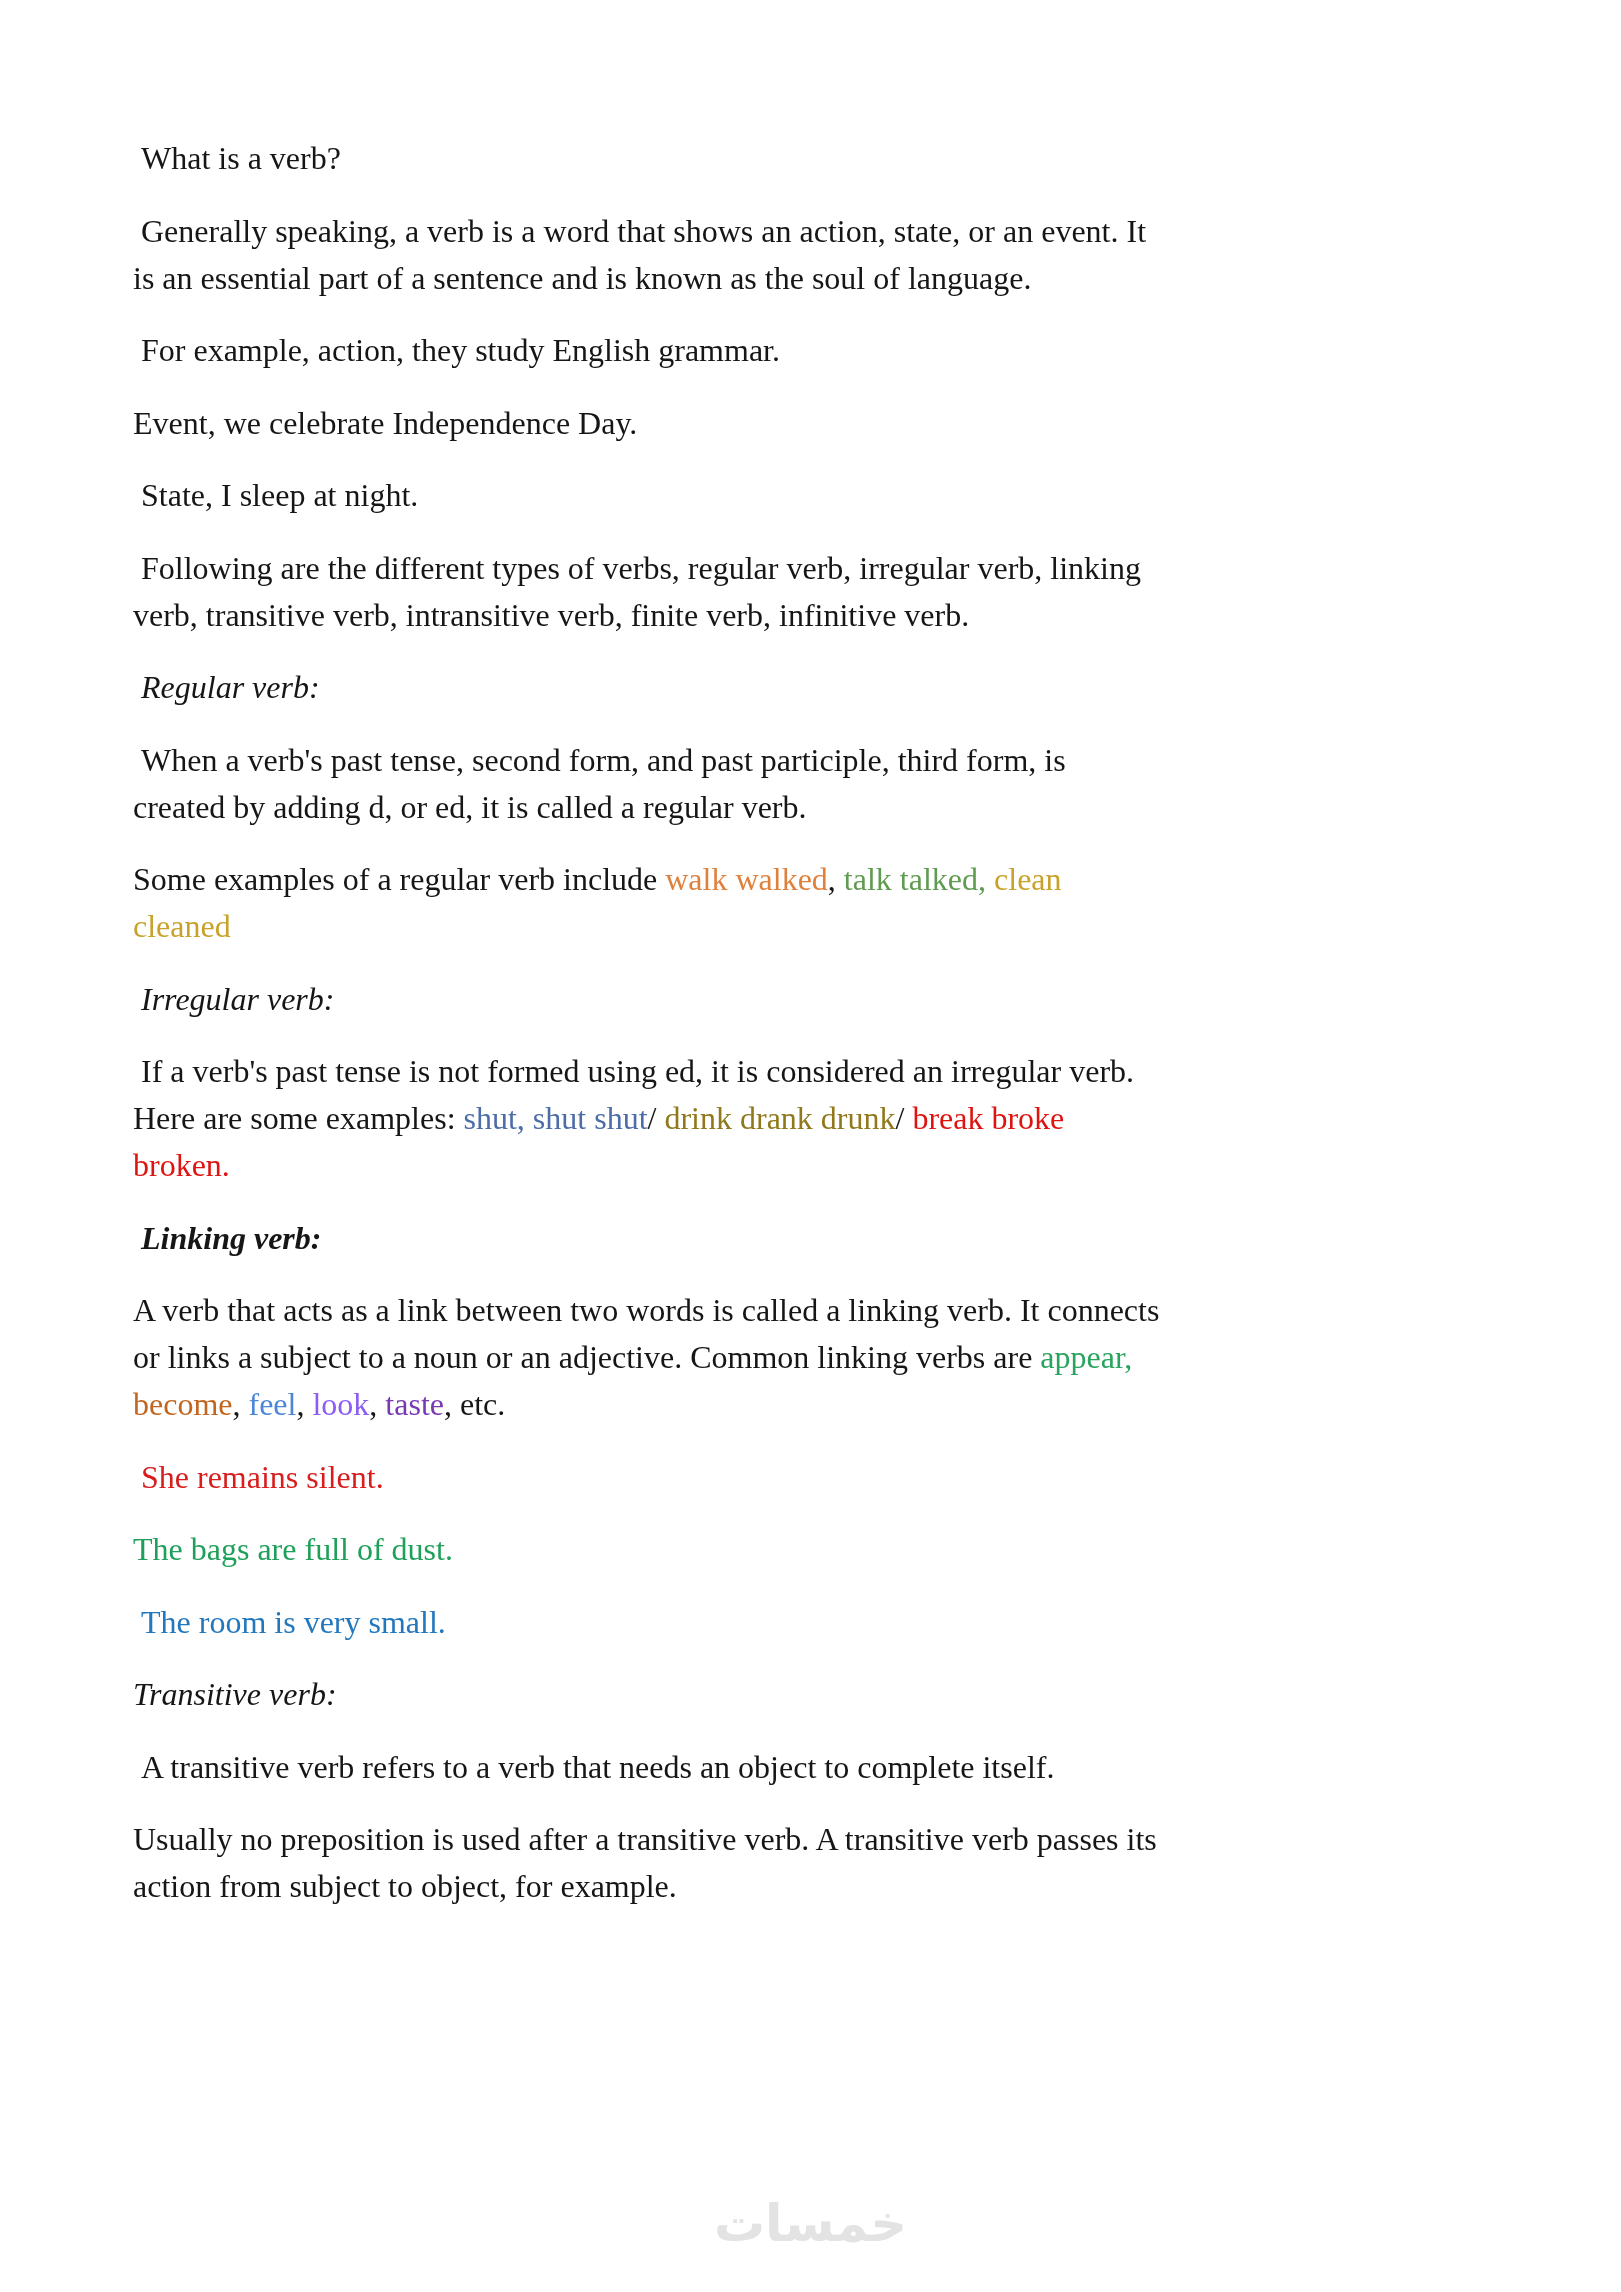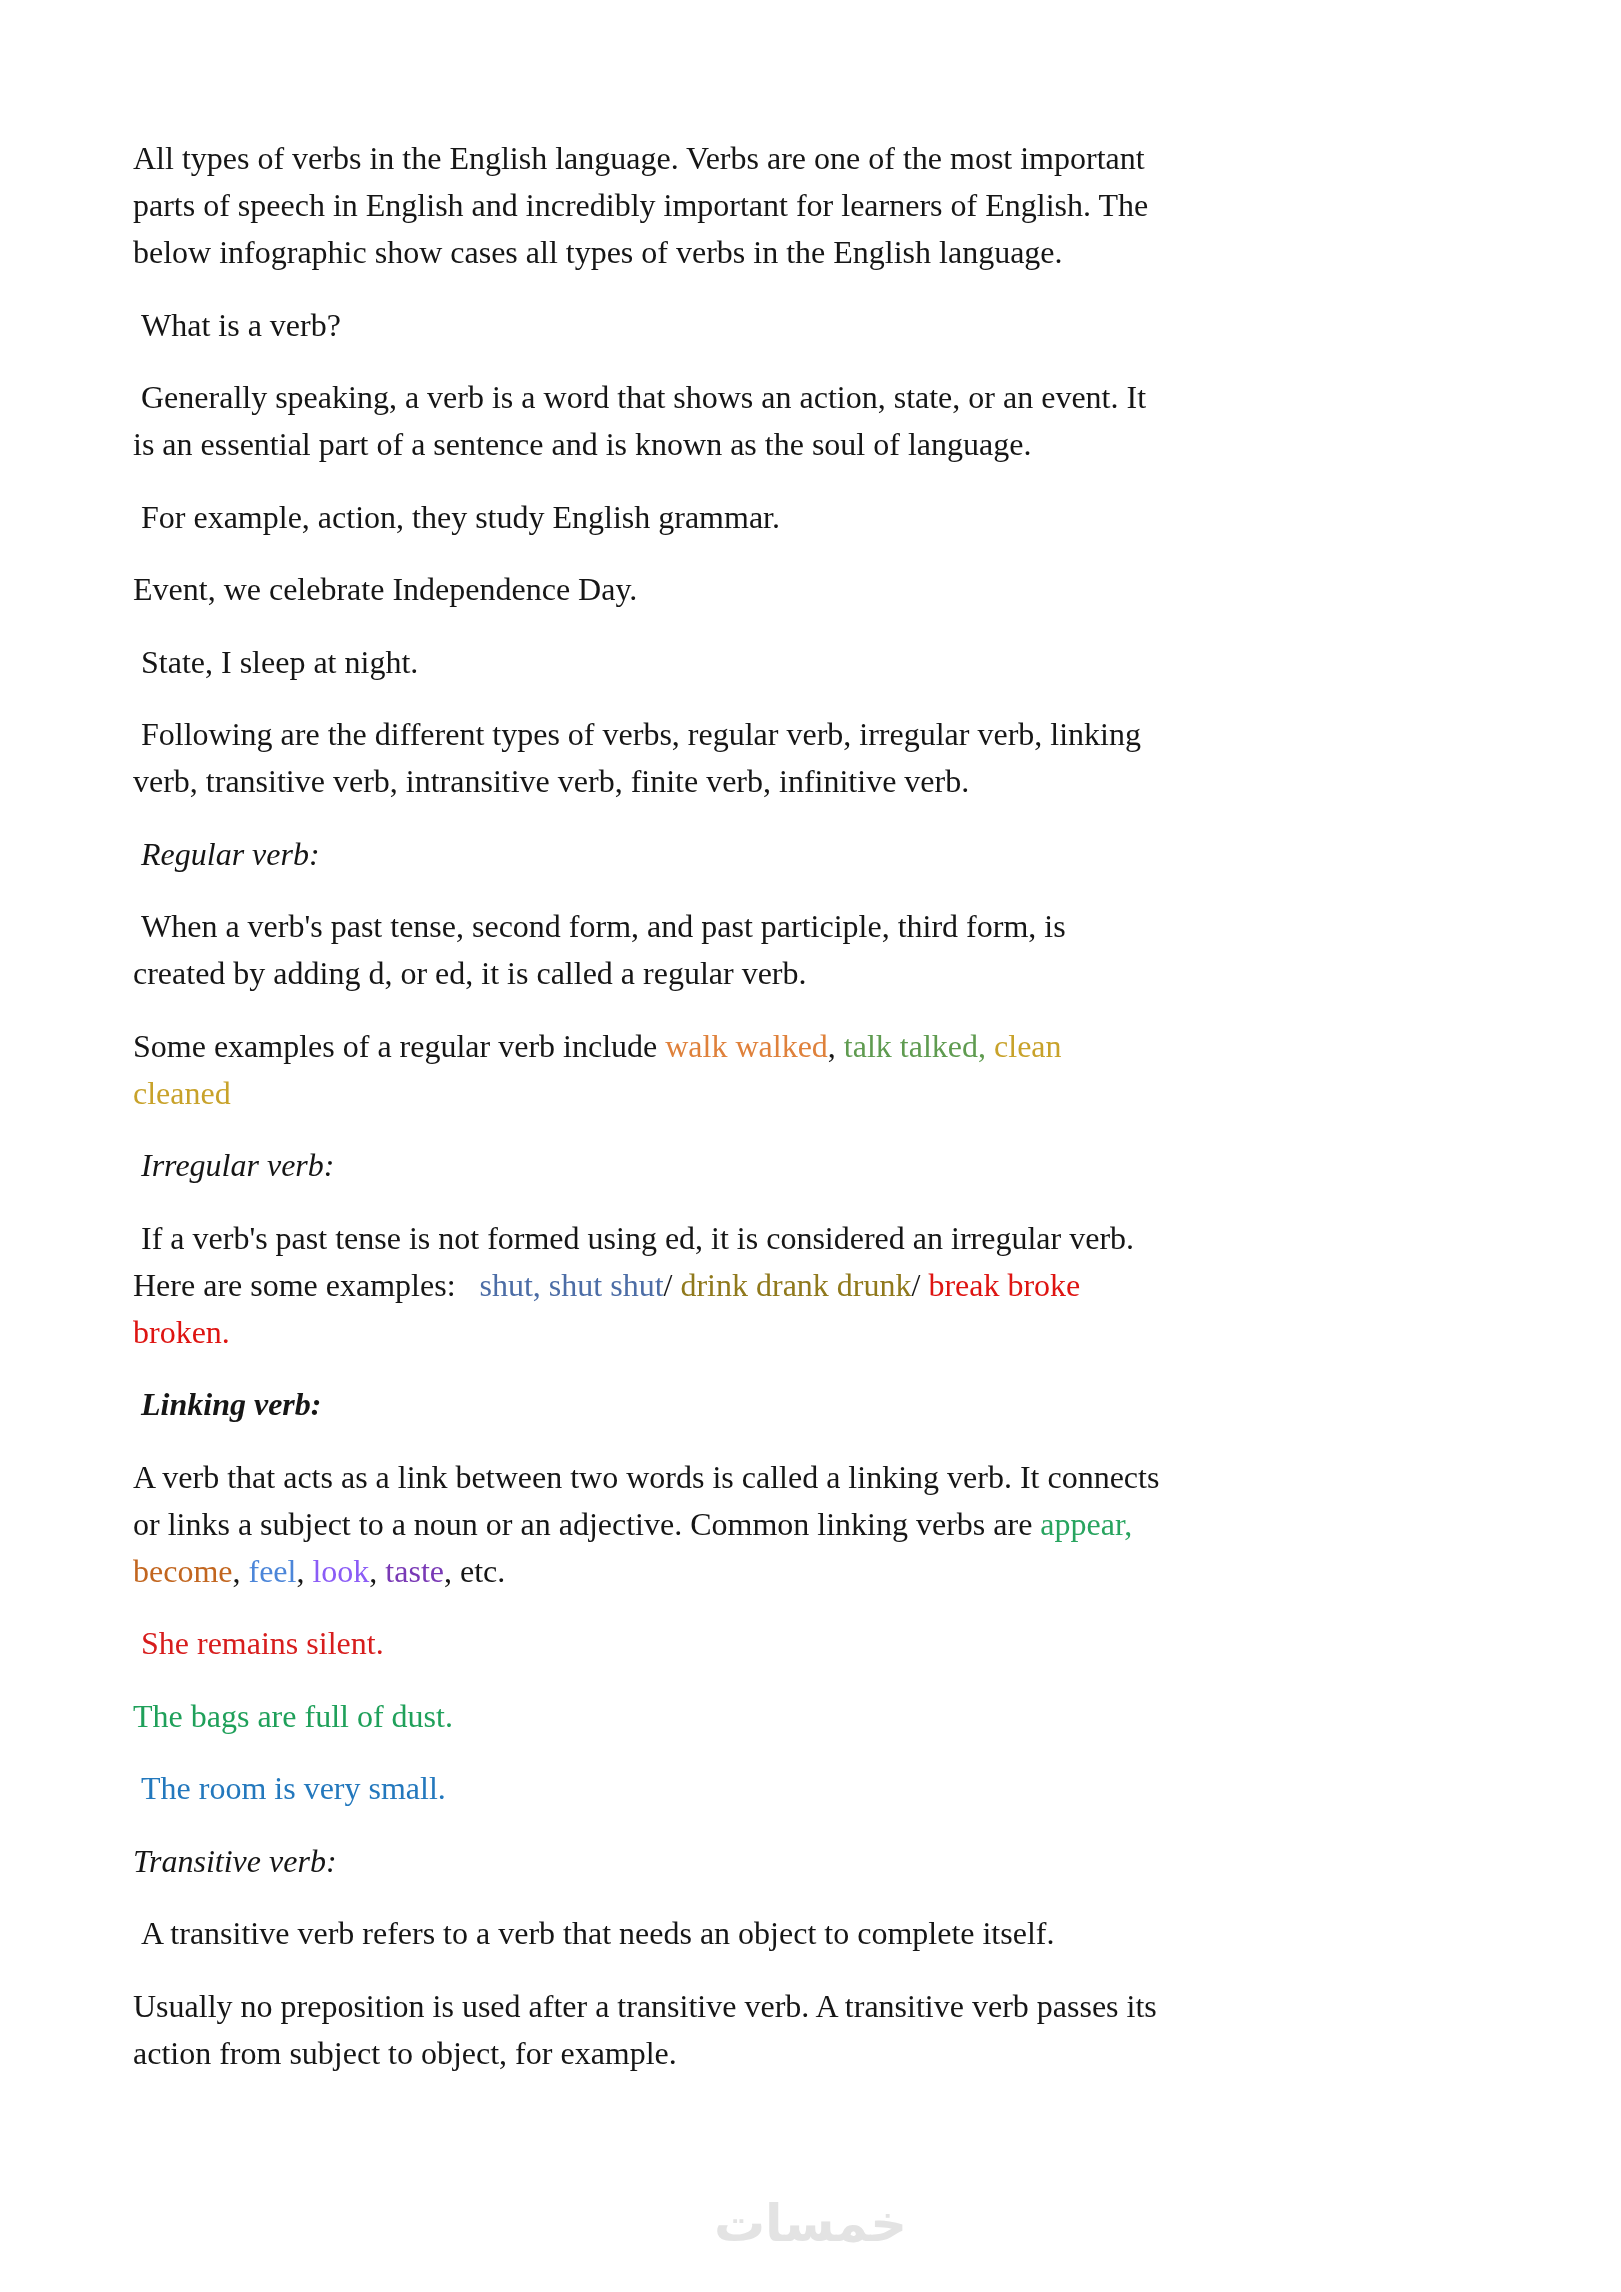--- a/index.html
+++ b/index.html
@@ -38,39 +38,36 @@
     font-size: 51px;
     letter-spacing: 1px;
     color: #e3e3e3;
     user-select: none;
   }
 </style>
 </head>
 <body>
 
 <div class="page">
-  <p class="para"><span>All types of verbs in the English language. Verbs are one of the most important
-parts of speech in English and incredibly important for learners of English. The
-below infographic show cases all types of verbs in the English language.</span></p>
   <p class="para"><span style="font-weight: normal;"> What is a verb?</span></p>
   <p class="para"><span> Generally speaking, a verb is a word that shows an action, state, or an event. It
 is an essential part of a sentence and is known as the soul of language.</span></p>
   <p class="para"><span> For example, action, they study English grammar.</span></p>
   <p class="para"><span>Event, we celebrate Independence Day.</span></p>
   <p class="para"><span> State, I sleep at night.</span></p>
   <p class="para"><span> Following are the different types of verbs, regular verb, irregular verb, linking
 verb, transitive verb, intransitive verb, finite verb, infinitive verb.</span></p>
   <p class="para"><span style="font-style: italic;"> Regular verb:</span></p>
   <p class="para"><span> When a verb's past tense, second form, and past participle, third form, is
 created by adding d, or ed, it is called a regular verb.</span></p>
   <p class="para"><span>Some examples of a regular verb include </span><span style="color: rgb(223, 129, 59);">walk walked</span><span>, </span><span style="color: rgb(95, 155, 80);">talk talked,</span><span> </span><span style="color: rgb(200, 162, 42);">clean
 cleaned</span></p>
   <p class="para"><span style="font-style: italic;"> Irregular verb:</span></p>
   <p class="para"><span> If a verb's past tense is not formed using ed, it is considered an irregular verb.
-Here are some examples: </span><span style="color: rgb(76, 109, 166); margin-left: 16px;">shut, shut shut</span><span>/ </span><span style="color: rgb(144, 121, 28);">drink drank drunk</span><span>/ </span><span style="color: rgb(222, 20, 17);">break broke
+Here are some examples: </span><span style="color: rgb(76, 109, 166);">shut, shut shut</span><span>/ </span><span style="color: rgb(144, 121, 28);">drink drank drunk</span><span>/ </span><span style="color: rgb(222, 20, 17);">break broke
 broken.</span></p>
   <p class="para"><span style="font-style: italic; font-weight: bold;"> Linking verb:</span></p>
   <p class="para"><span>A verb that acts as a link between two words is called a linking verb. It connects
 or links a subject to a noun or an adjective. Common linking verbs are </span><span style="color: rgb(40, 164, 95); margin-top: 8px;">appear,
 </span><span style="color: rgb(194, 102, 31);">become</span><span>, </span><span style="color: rgb(76, 134, 217);">feel</span><span>, </span><span style="color: #8b5cf6;">look</span><span>, </span><span style="color: rgb(121, 57, 181); text-align: right;">taste</span><span>, etc.</span></p>
   <p class="para"><span style="color: rgb(215, 29, 29); margin-top: 10px;"> She remains silent.</span></p>
   <p class="para"><span style="color: rgb(31, 160, 90);">The bags are full of dust.</span></p>
   <p class="para"><span style="color: rgb(35, 120, 189);"> The room is very small.</span></p>
   <p class="para"><span style="font-style: italic;">Transitive verb:</span></p>
   <p class="para"><span> A transitive verb refers to a verb that needs an object to complete itself.</span></p>

